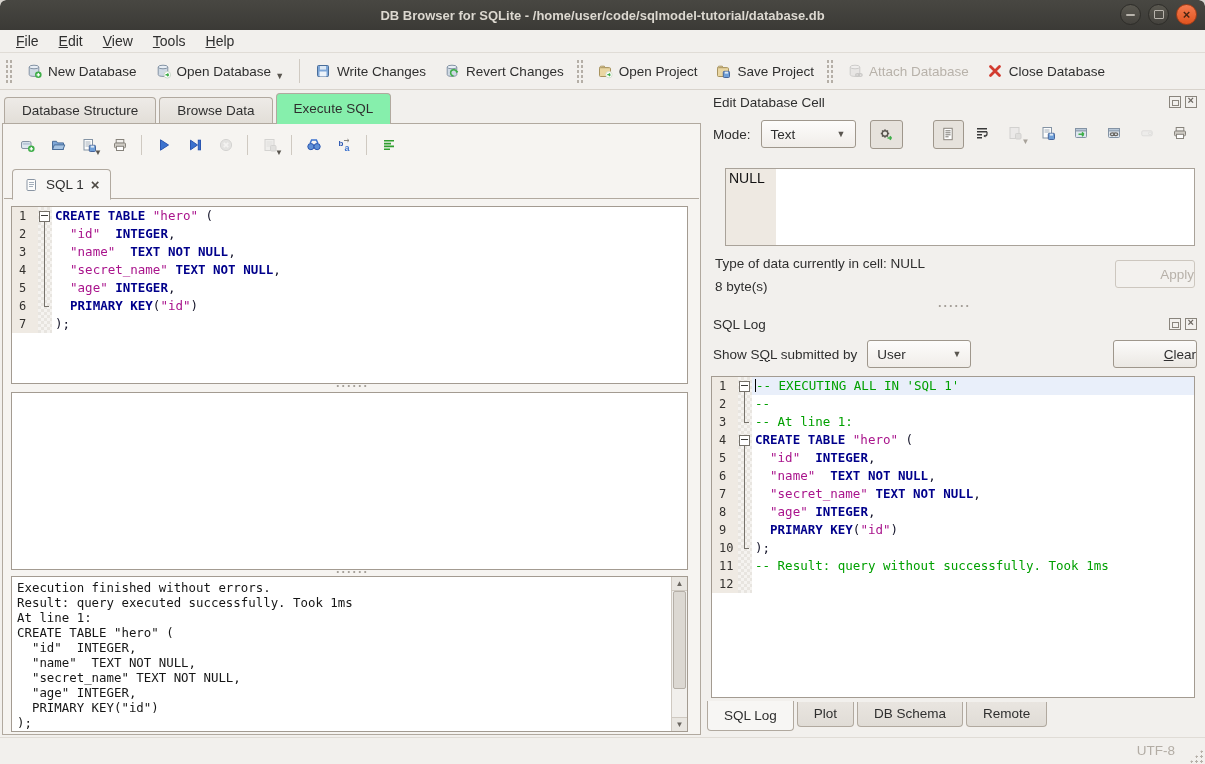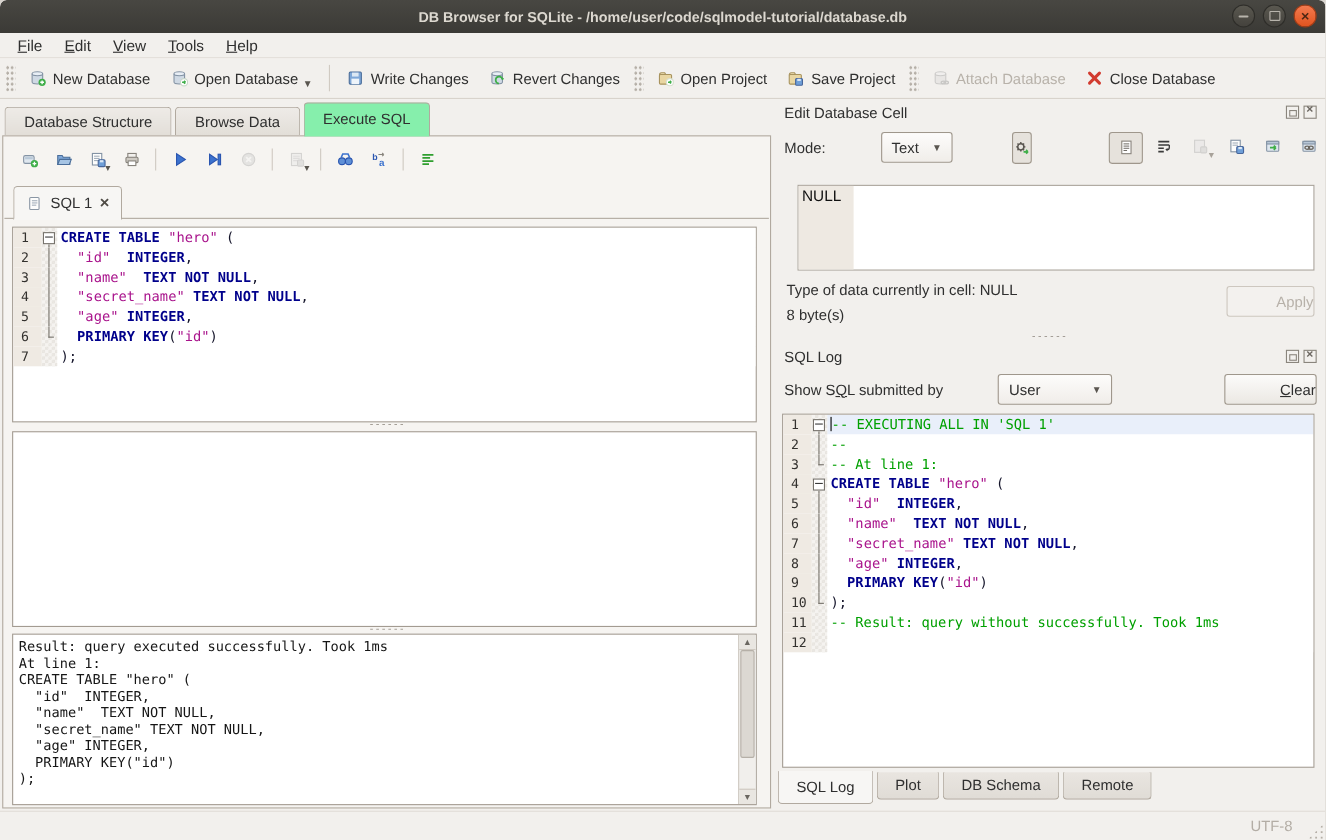--- a/index.html
+++ b/index.html
@@ -90,21 +90,21 @@
   .sarrow{position:absolute;left:0;right:0;height:13px;display:flex;align-items:center;justify-content:center;
           font-size:8px;color:#6a6660;background:#e9e6e1;border-bottom:1px solid #cfc9c1;}
   .sarrow.down{bottom:0;border-bottom:none;border-top:1px solid #cfc9c1;}
   .sthumb{position:absolute;left:1px;right:1px;top:14px;height:96px;background:#dcd8d2;border:1px solid #b5afa7;border-radius:2px;}
   
   .dock-header{position:absolute;left:10px;right:8px;height:20px;display:flex;align-items:center;font-size:13.5px;}
   .dock-icons{margin-left:auto;display:flex;gap:4px;}
   .dock-btn{width:12px;height:12px;border:1px solid #8a857d;position:relative;background:#f2f0ed;box-sizing:border-box;}
   .dock-btn.float::after{content:"";position:absolute;left:2px;top:3px;width:5px;height:4px;border:1px solid #8a857d;}
   .dock-btn.closed::after{content:"×";position:absolute;left:1.5px;top:-3px;font-size:11px;font-weight:bold;color:#6d6862;}
-  .mode-row{position:absolute;left:10px;right:8px;top:28px;height:32px;display:flex;align-items:center;font-size:13.5px;gap:40px;}
+  .mode-row{position:absolute;left:10px;right:8px;top:28px;height:32px;display:flex;align-items:center;font-size:13.5px;}
   .combo{display:flex;align-items:center;background:linear-gradient(#fdfcfb,#f0ede9);
          border:1px solid #9f978c;border-radius:3px;font-size:13.5px;height:28px;padding:0 9px;box-sizing:border-box;}
   .combo .caret{font-size:9px;color:#5a5650;margin-left:12px;}
   .pbtn{display:inline-flex;align-items:center;justify-content:flex-end;border:1px solid #9f978c;border-radius:3px;
         background:linear-gradient(#fcfbfa,#ebe8e3);font-size:13.5px;height:28px;box-sizing:border-box;}
   .pbtn.disabled{background:#f3f1ee;border-color:#cdc7bf;color:#b7b1a9;}
   .icon-btn{width:29px;height:27px;display:inline-flex;align-items:center;justify-content:center;border-radius:3px;position:relative;}
   .icon-btn.active{border:1px solid #9f978c;background:#e6e2dc;}
   .icon-btn.disabled svg{opacity:.4;filter:grayscale(1);}
   .cell-box{position:absolute;left:22px;right:10px;top:78px;height:76px;border:1px solid #a9a299;background:#fff;}
@@ -364,20 +364,21 @@
             <div class="gut">7</div>
             <div class="fold"></div>
             <div class="ctext"><span class="tk-p">);</span></div>
           </div>
         </div>
       <div class="splitter" style="top:258px;"></div>
       <div class="results-box"></div>
       <div class="splitter" style="top:444px;"></div>
       <div class="messages-box">
         <div id="messages">
+            <div class="msgline">Execution finished without errors.</div>
             <div class="msgline">Result: query executed successfully. Took 1ms</div>
             <div class="msgline">At line 1:</div>
             <div class="msgline">CREATE TABLE "hero" (</div>
             <div class="msgline">  "id"  INTEGER,</div>
             <div class="msgline">  "name"  TEXT NOT NULL,</div>
             <div class="msgline">  "secret_name" TEXT NOT NULL,</div>
             <div class="msgline">  "age" INTEGER,</div>
             <div class="msgline">  PRIMARY KEY("id")</div>
             <div class="msgline">);</div>
           </div>
@@ -395,21 +396,21 @@
     <div class="dock-header" style="top:2px;">
       <span>Edit Database Cell</span>
       <span class="dock-icons">
         <span class="dock-btn float"></span>
         <span class="dock-btn closed"></span>
       </span>
     </div>
 
     <div class="mode-row">
       <span>Mode:</span>
-      <span class="combo" style="width:95px;margin-left:10px;text-align:right;">
+      <span class="combo" style="width:95px;margin-left:10px;">
         <span class="cv" style="flex:1">Text</span>
         <span class="caret">▼</span>
       </span>
       <span class="icon-btn active" style="margin-left:14px;width:31px;">
         <span class="icon16"><svg width="16" height="16" viewBox="0 0 16 16">
               <circle cx="7" cy="7.5" r="2.8" fill="#e8e5e0" stroke="#5a5650" stroke-width="1.4"></circle>
               <g stroke="#5a5650" stroke-width="1.3">
                 <path d="M7 3.2v1.6M7 10.2v1.6M2.8 7.5h1.6M9.6 7.5h1.6M4 4.5l1.1 1.1M8.9 9.4l1.1 1.1M8.9 5.6L10 4.5M4 10.5l1.1-1.1"></path>
               </g>
               <path d="M9.5 12h4m0 0l-1.7-1.7M13.5 12l-1.7 1.7" stroke="#3fae49" stroke-width="1.5" fill="none"></path>

